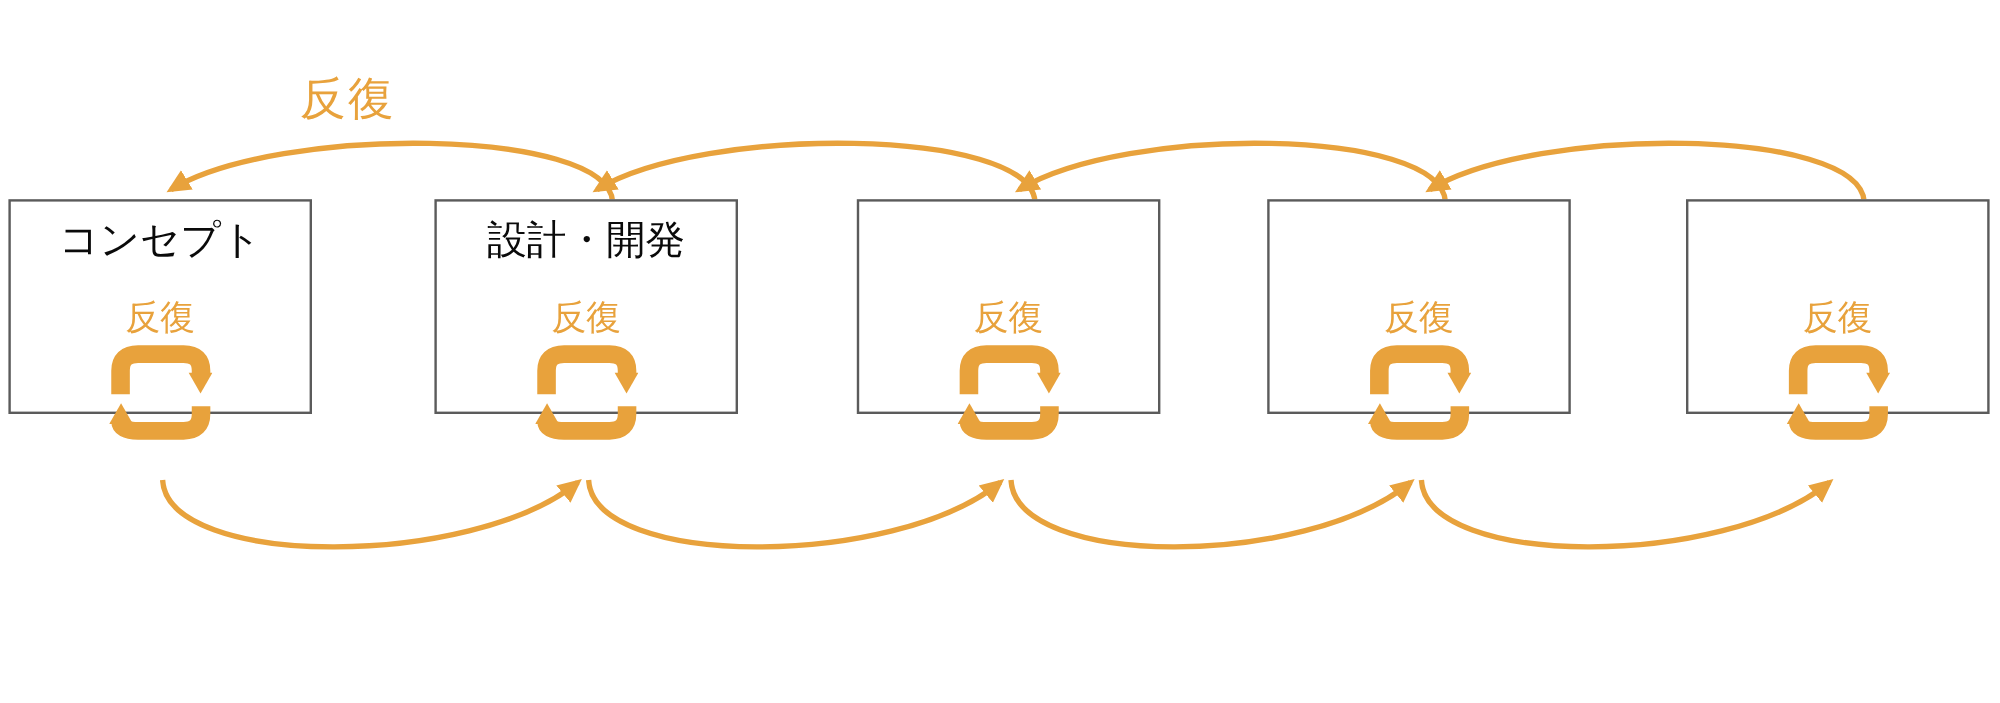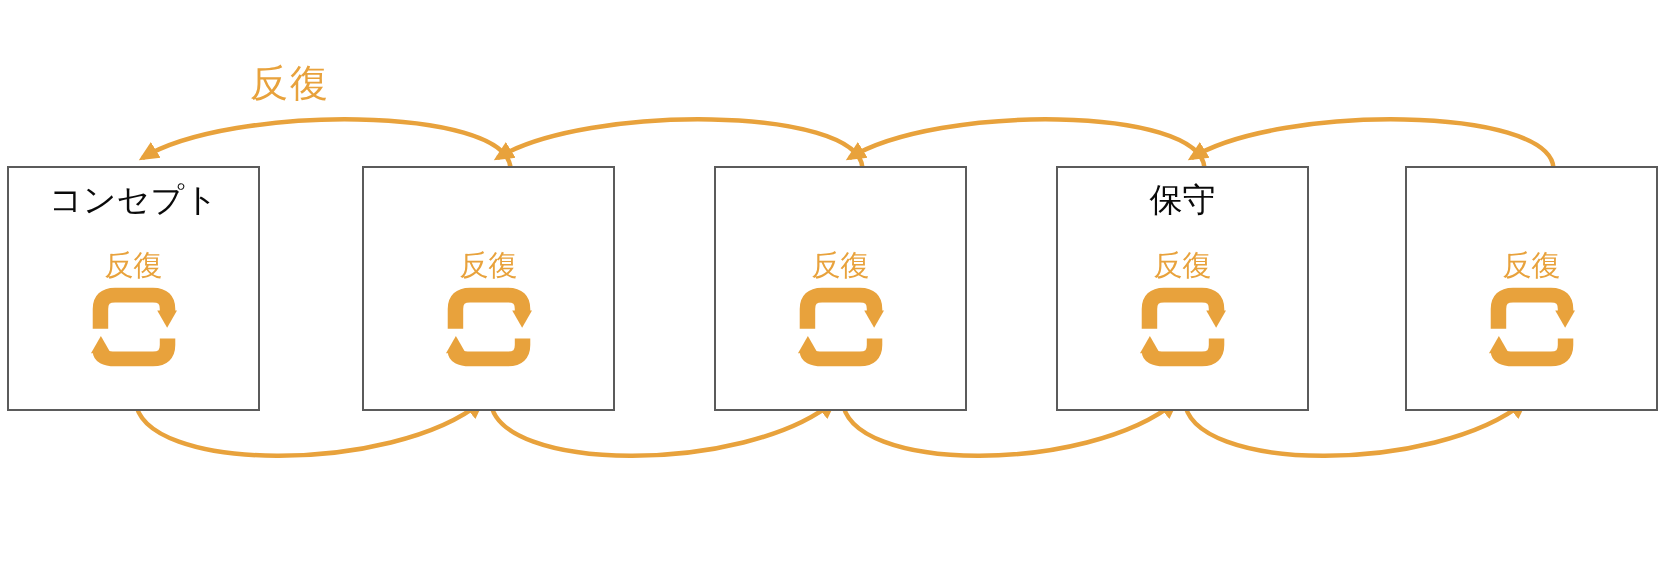--- a/index.html
+++ b/index.html
@@ -42,21 +42,21 @@
     line-height: 42px;
     letter-spacing: 2px;
     color: var(--accent);
     white-space: nowrap;
   }
 
   .stage {
     position: absolute;
     top: 166px;
     width: 253px;
-    height: 245px;
+    height: 179px;
     background: #fff;
     border: 2px solid var(--box-border);
   }
   .stage-title {
     position: absolute;
     top: 12px;
     left: 0;
     width: 100%;
     text-align: center;
     font-size: 33px;
@@ -121,41 +121,41 @@
     <div class="iter-label">反復</div>
     <svg class="iter-icon" viewBox="0 0 100 100" preserveAspectRatio="none">
       <path class="ring" d="M 11 52 L 11 28 Q 11 11 28 11 L 72 11 Q 89 11 89 28 L 89 32"></path>
       <polygon class="head" points="77,30 100,30 88.5,51"></polygon>
       <path class="ring" d="M 89 64 L 89 72 Q 89 89 72 89 L 28 89 Q 11 89 11 79"></path>
       <polygon class="head" points="0,82 23,82 11.5,61"></polygon>
     </svg>
   </div>
 
   <div class="stage" style="left:362px">
+    <div class="stage-title">設計・開発</div>
     <div class="iter-label">反復</div>
     <svg class="iter-icon" viewBox="0 0 100 100" preserveAspectRatio="none">
       <path class="ring" d="M 11 52 L 11 28 Q 11 11 28 11 L 72 11 Q 89 11 89 28 L 89 32"></path>
       <polygon class="head" points="77,30 100,30 88.5,51"></polygon>
       <path class="ring" d="M 89 64 L 89 72 Q 89 89 72 89 L 28 89 Q 11 89 11 79"></path>
       <polygon class="head" points="0,82 23,82 11.5,61"></polygon>
     </svg>
   </div>
 
   <div class="stage" style="left:714px">
     <div class="iter-label">反復</div>
     <svg class="iter-icon" viewBox="0 0 100 100" preserveAspectRatio="none">
       <path class="ring" d="M 11 52 L 11 28 Q 11 11 28 11 L 72 11 Q 89 11 89 28 L 89 32"></path>
       <polygon class="head" points="77,30 100,30 88.5,51"></polygon>
       <path class="ring" d="M 89 64 L 89 72 Q 89 89 72 89 L 28 89 Q 11 89 11 79"></path>
       <polygon class="head" points="0,82 23,82 11.5,61"></polygon>
     </svg>
   </div>
 
   <div class="stage" style="left:1056px">
-    <div class="stage-title">保守</div>
     <div class="iter-label">反復</div>
     <svg class="iter-icon" viewBox="0 0 100 100" preserveAspectRatio="none">
       <path class="ring" d="M 11 52 L 11 28 Q 11 11 28 11 L 72 11 Q 89 11 89 28 L 89 32"></path>
       <polygon class="head" points="77,30 100,30 88.5,51"></polygon>
       <path class="ring" d="M 89 64 L 89 72 Q 89 89 72 89 L 28 89 Q 11 89 11 79"></path>
       <polygon class="head" points="0,82 23,82 11.5,61"></polygon>
     </svg>
   </div>
 
   <div class="stage" style="left:1405px">

